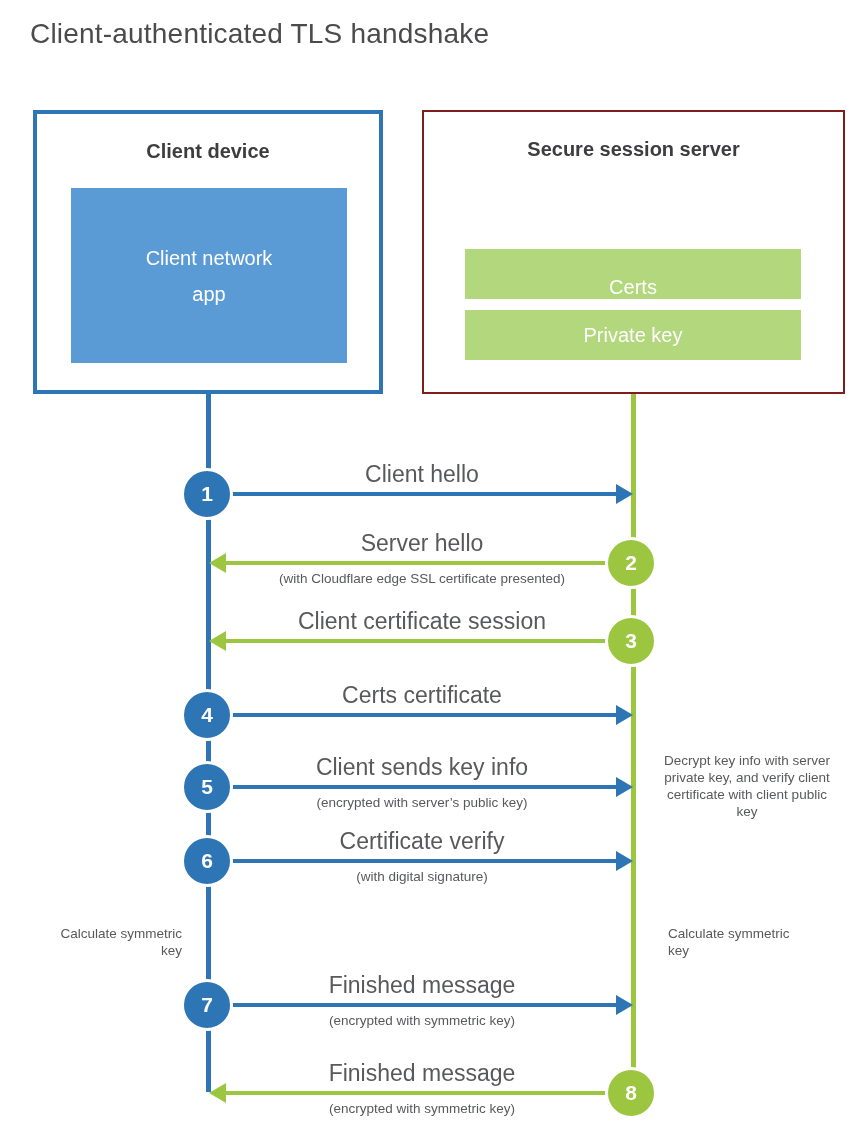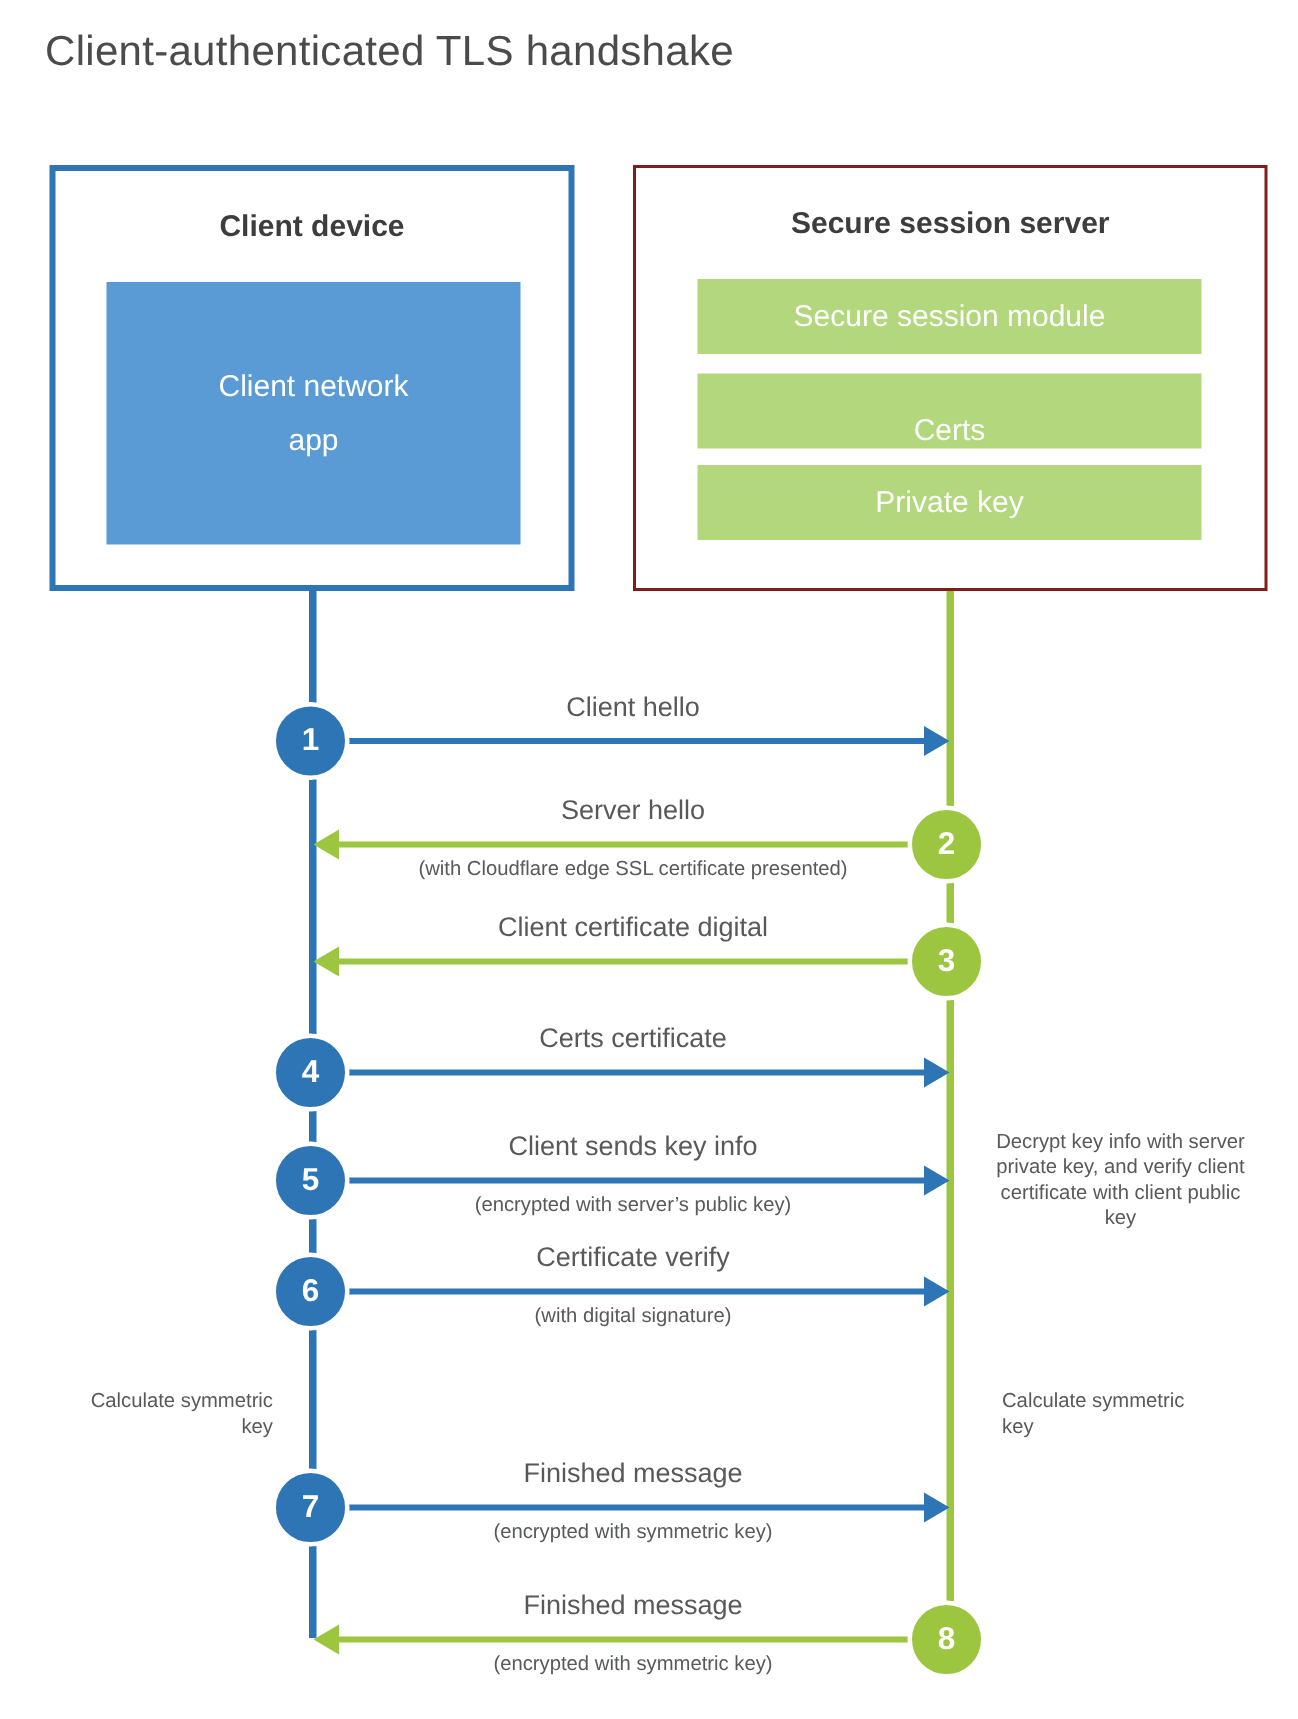--- a/index.html
+++ b/index.html
@@ -80,21 +80,21 @@
     width: 52px; height: 52px;
     border: 3px solid #ffffff;
     border-radius: 50%;
     display: flex; align-items: center; justify-content: center;
     color: #ffffff; font-size: 21px; font-weight: 700;
   }
   .circle.at-client { left: 181px; background: #2E75B6; }
   .circle.at-server { left: 605px; background: #9CC63F; }
   .step-label {
     position: absolute; left: 210px; width: 424px; top: -33px;
-    text-align: center; font-size: 18px; color: #58595b;
+    text-align: center; font-size: 23px; color: #58595b;
   }
   .step-sublabel {
     position: absolute; left: 210px; width: 424px; top: 8px;
     text-align: center; font-size: 13.5px; color: #58595b;
   }
   
   .side-note {
     position: absolute;
     font-size: 13.5px; line-height: 17px; color: #58595b;
   }
@@ -111,23 +111,20 @@
 
   <div class="actor-box client-box">
     <div class="box-title">Client device</div>
     <div class="app-box">
       <span>Client network app</span>
     </div>
   </div>
 
   <div class="actor-box server-box">
     <div class="box-title">Secure session server</div>
-    <div class="module-bar bar-0">
-      <span>Secure session module</span>
-    </div>
     <div class="module-bar bar-1">
       <span>Certs</span>
     </div>
     <div class="module-bar bar-2">
       <span>Private key</span>
     </div>
   </div>
 
   <div class="lifeline client-lifeline"></div>
   <div class="lifeline server-lifeline"></div>
@@ -150,21 +147,21 @@
     <div class="step-label">Server hello</div>
     <div class="step-sublabel">(with Cloudflare edge SSL certificate presented)</div>
   </div>
 
   <div class="step" style="top:641px">
     <div class="arrow-line green"></div>
     <div class="arrow-head left"></div>
     <div class="circle at-server">
         <span>3</span>
       </div>
-    <div class="step-label">Client certificate digital</div>
+    <div class="step-label">Client certificate session</div>
   </div>
 
   <div class="step" style="top:715px">
     <div class="arrow-line blue"></div>
     <div class="arrow-head right"></div>
     <div class="circle at-client">
         <span>4</span>
       </div>
     <div class="step-label">Certs certificate</div>
   </div>

